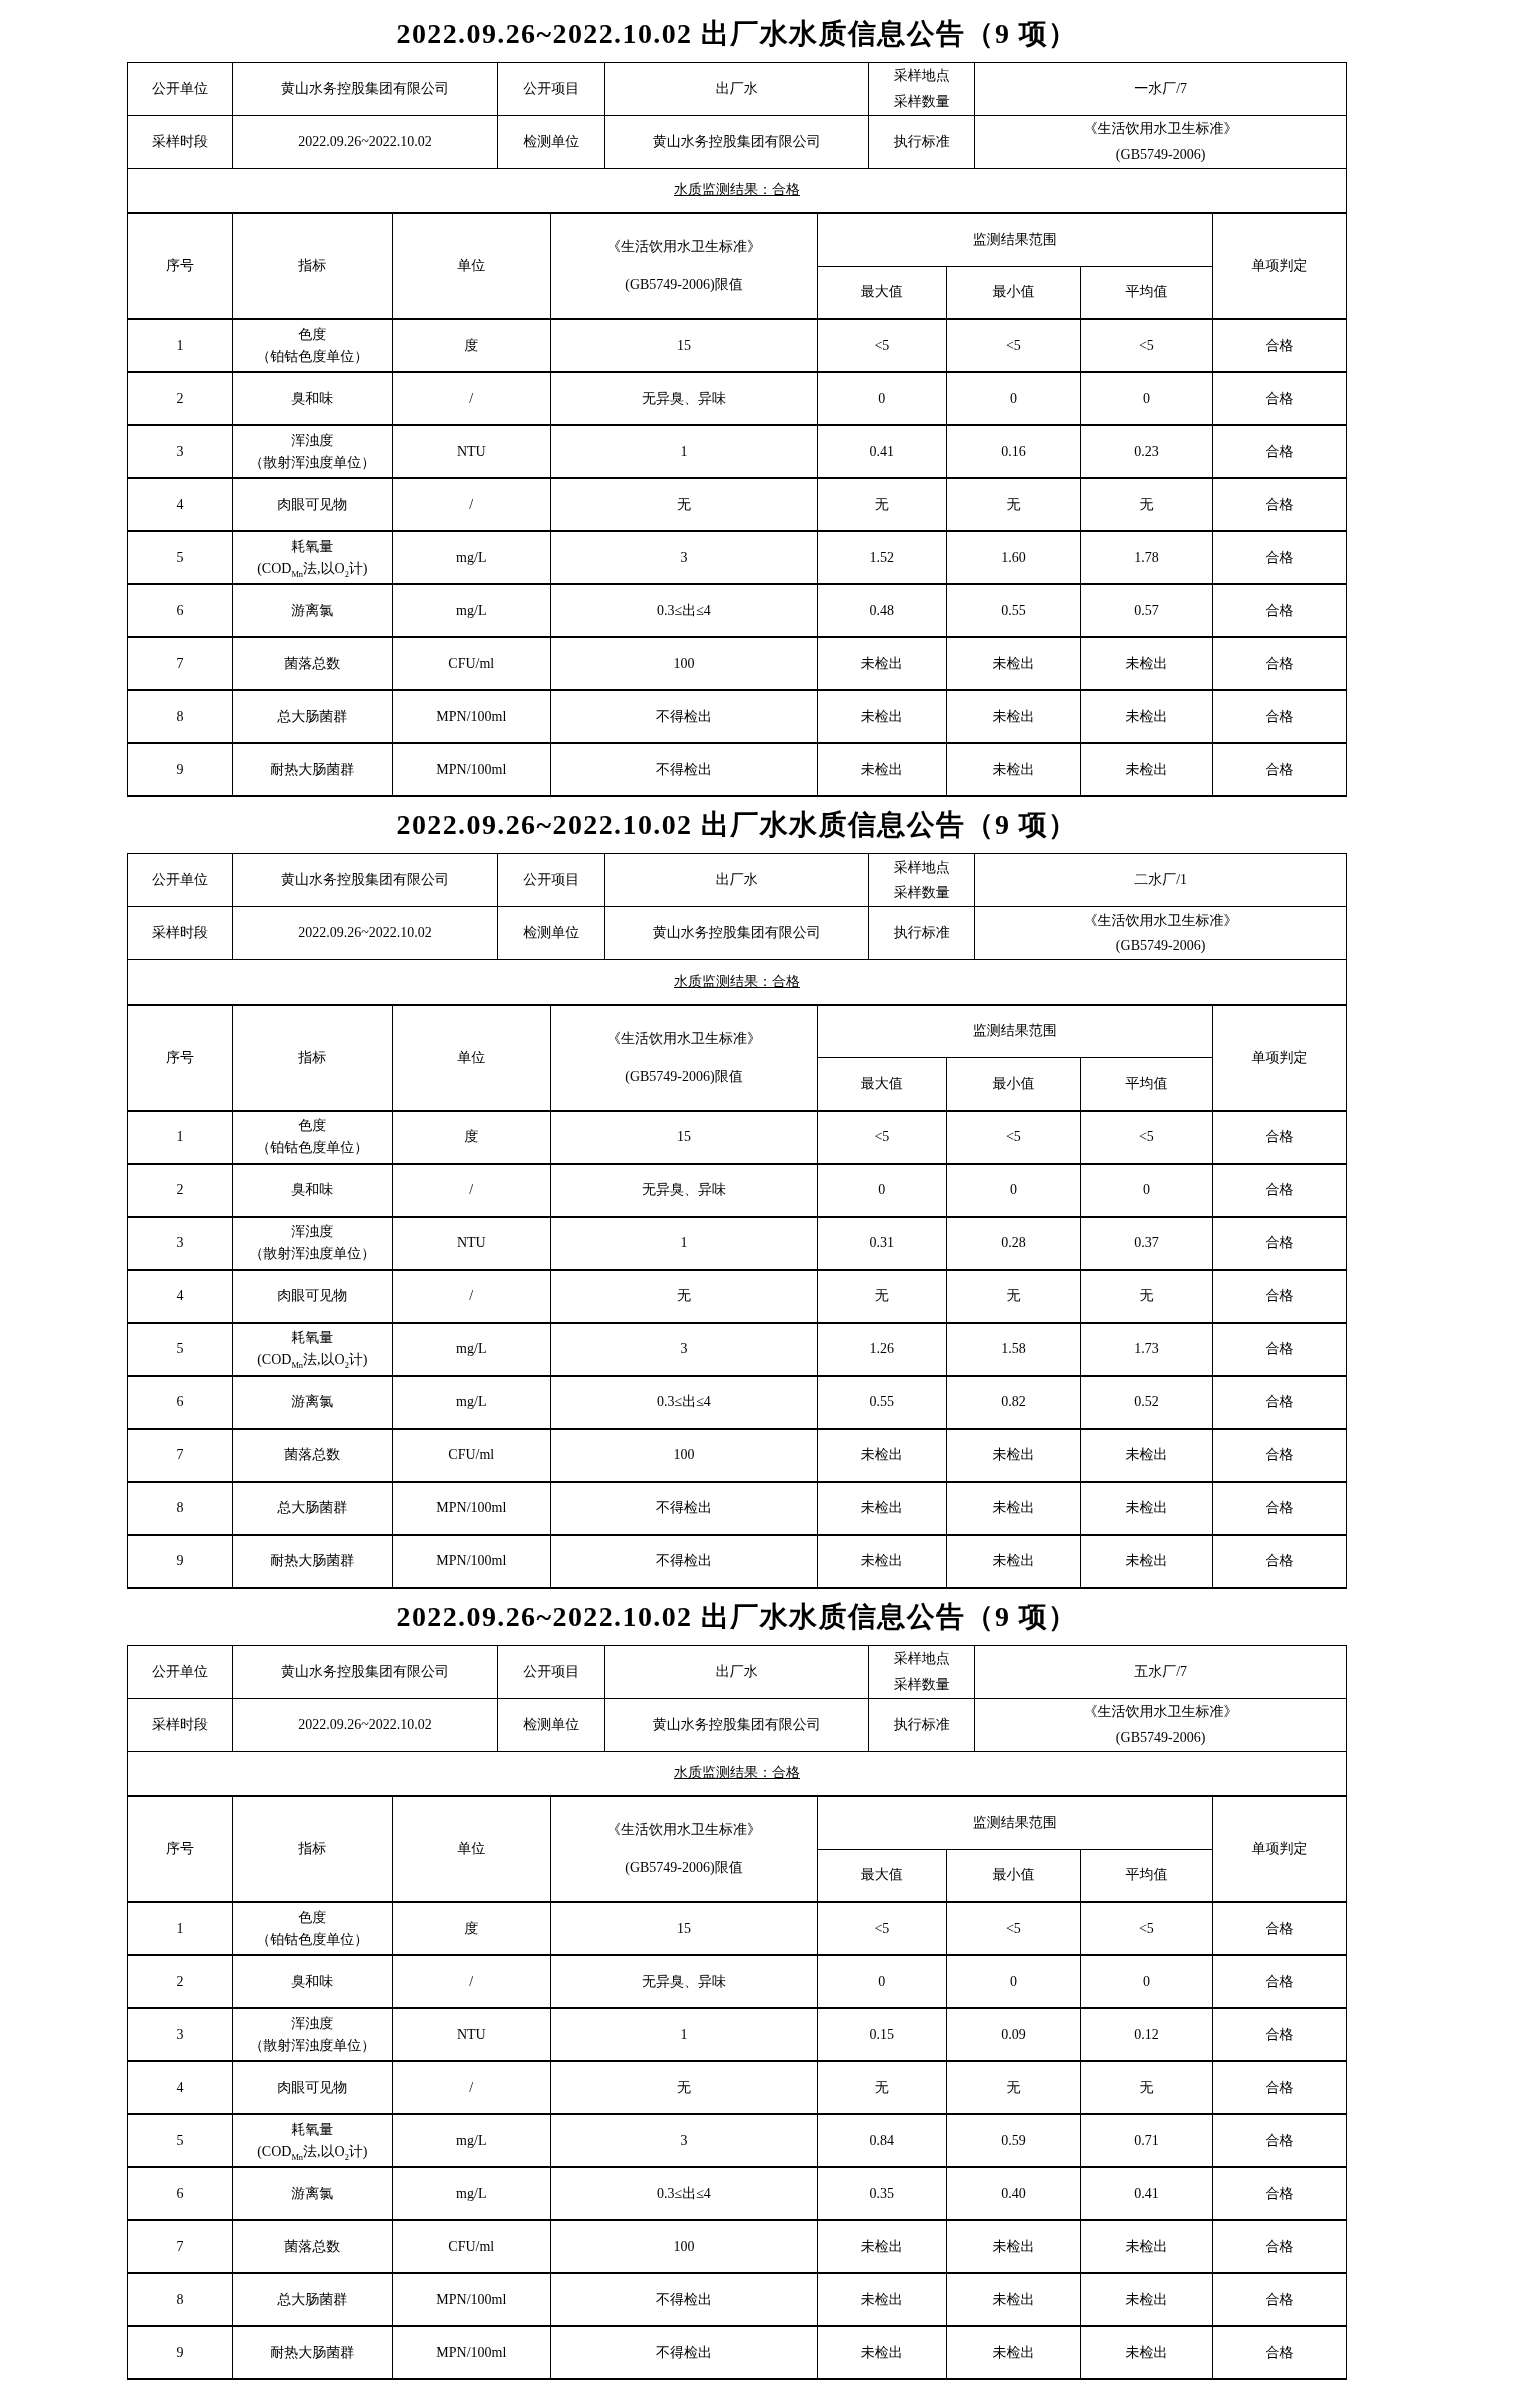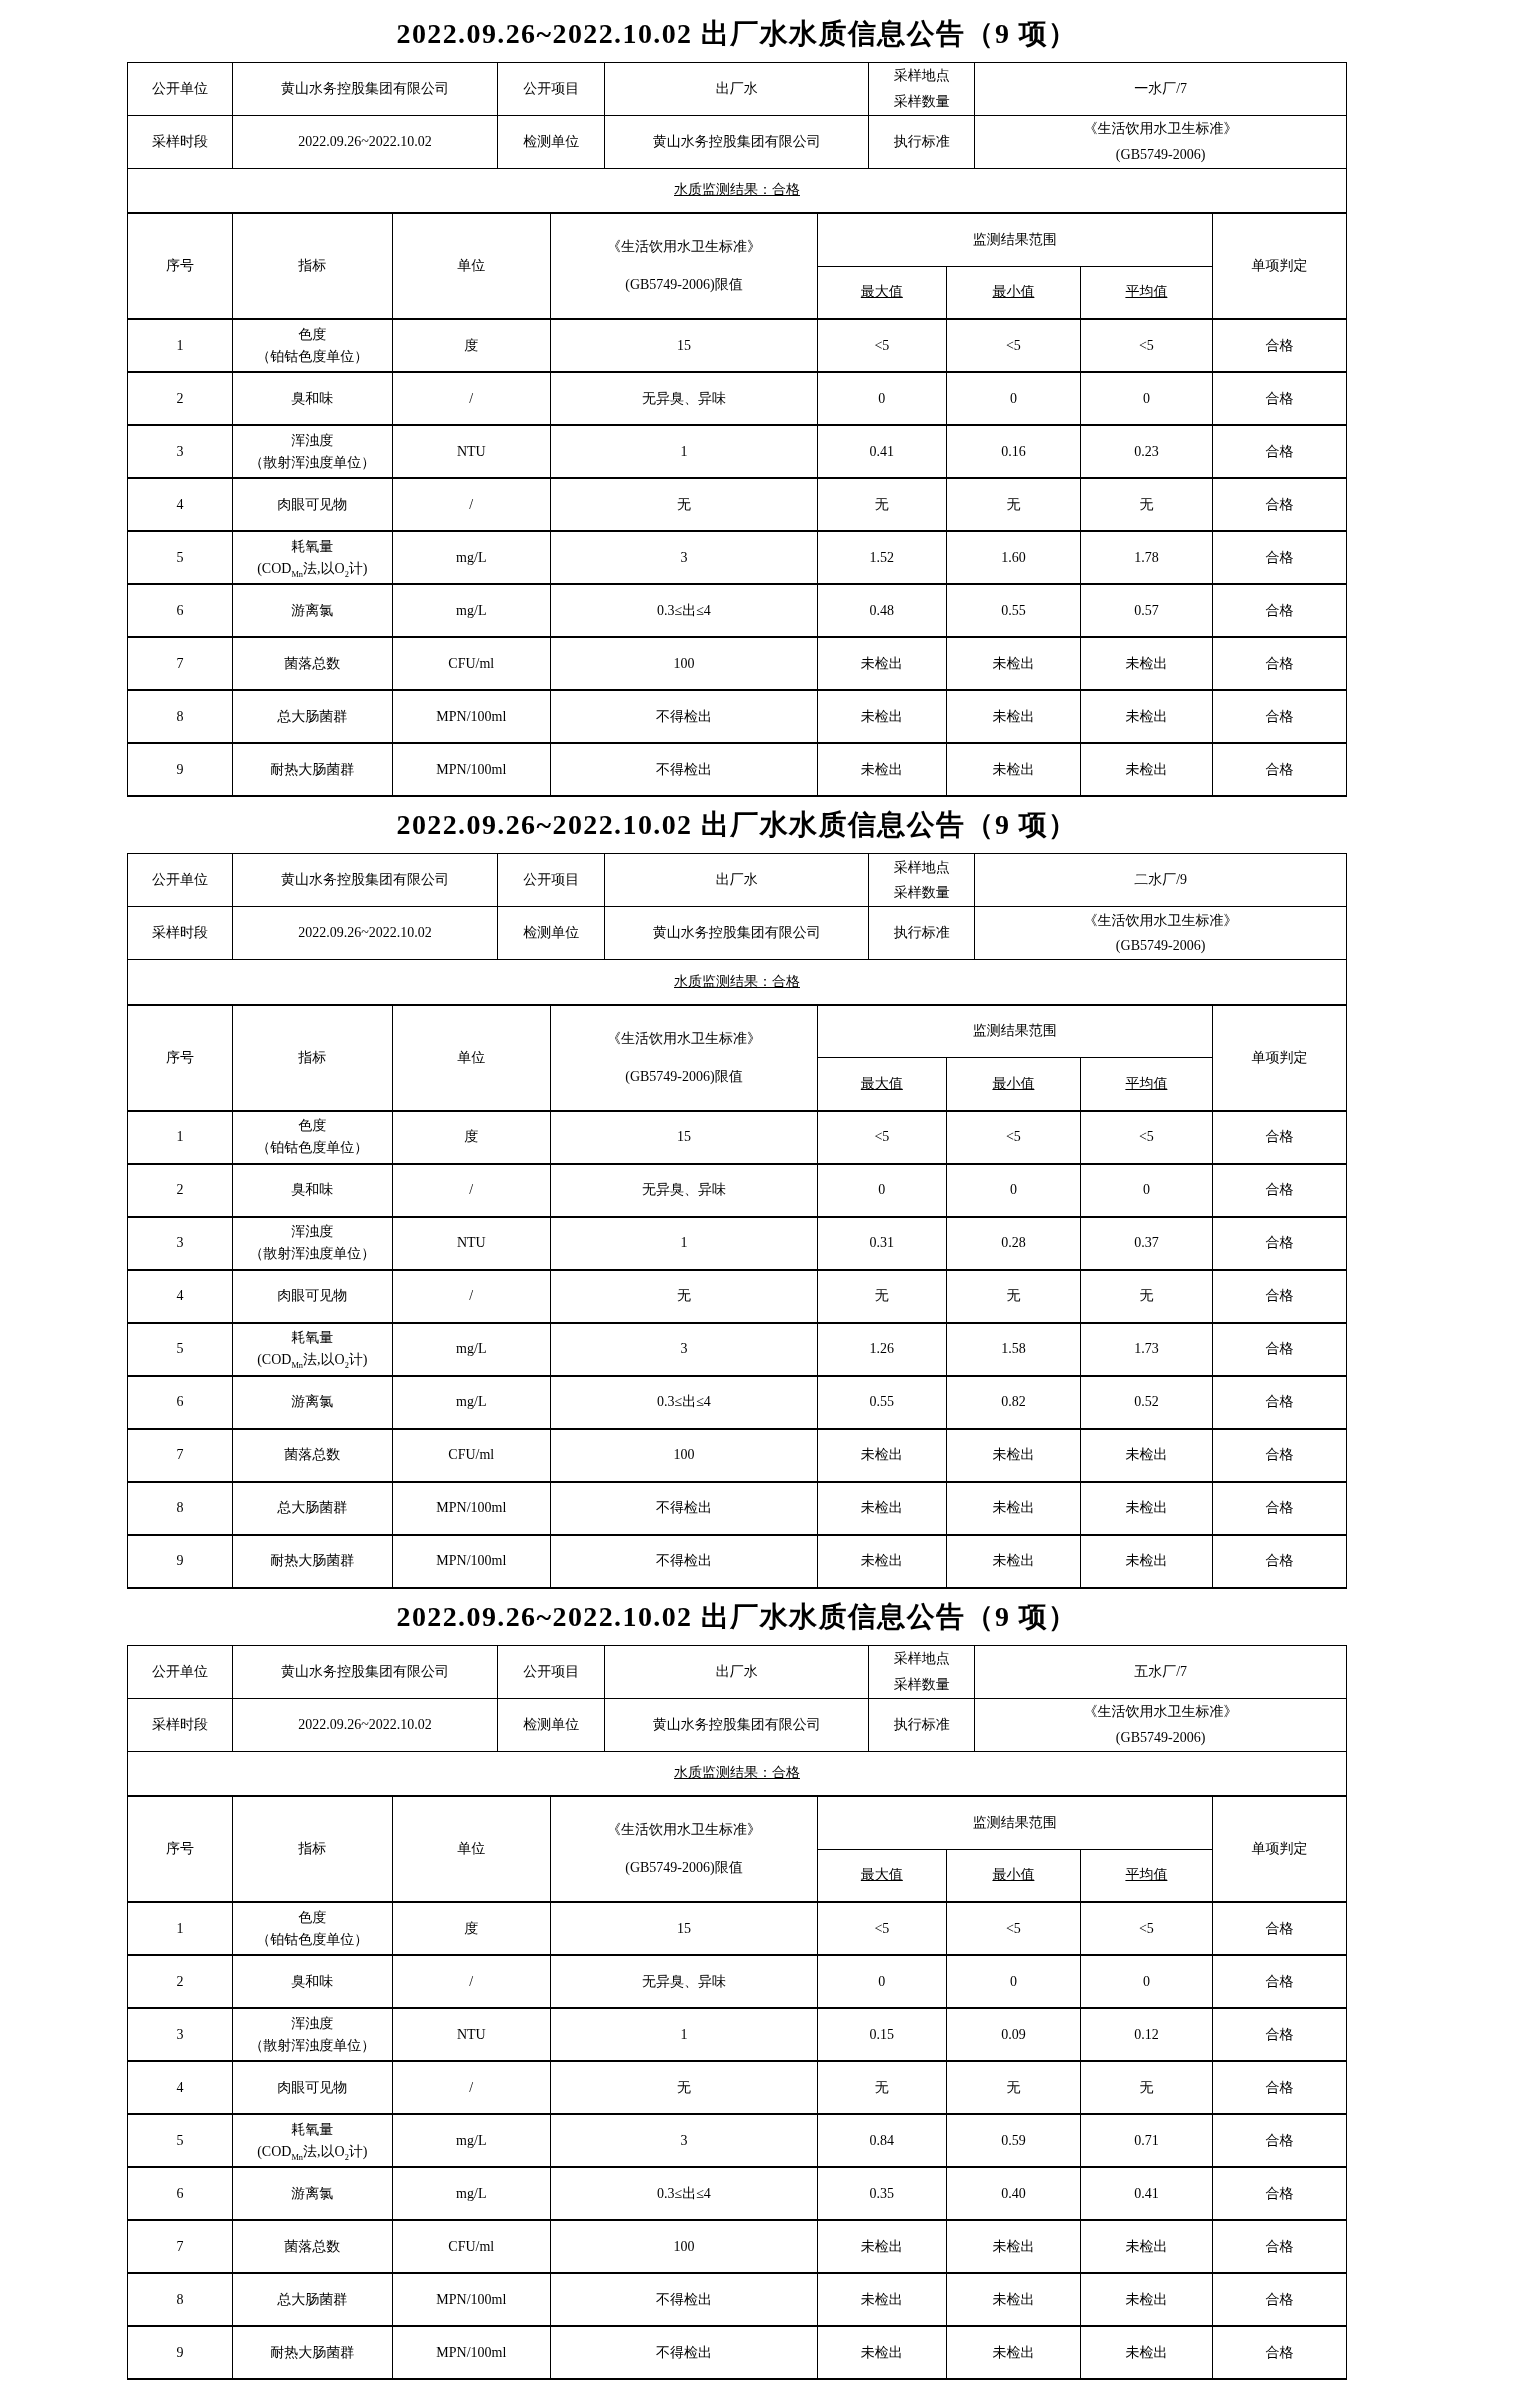--- a/index.html
+++ b/index.html
@@ -52,21 +52,21 @@
   
   .main-table td, .main-table th {
     border-left: 1.4px solid #000;
     border-right: 1.4px solid #000;
     border-top: 2.1px solid #000;
     border-bottom: 2.1px solid #000;
   }
   .main-table thead tr { height: 53px; }
   .main-table tbody tr { height: 53px; }
   .main-table .range-head { border-bottom-width: 1.4px; }
-  .main-table thead tr + tr th { border-top-width: 1.4px; text-decoration: underline; }
+  .main-table thead tr + tr th { border-top-width: 1.4px; }
   .limit-head div { line-height: 2.7; }
   .cell-indicator div { line-height: 1.55; }
   sub { font-size: 8.4px; line-height: 0; }
 </style>
 </head>
 <body>
 
 <div class="page">
   <div id="tables-host">
   <section class="sheet">
@@ -278,21 +278,21 @@
       <tbody>
         <tr>
           <td>公开单位</td>
           <td>黄山水务控股集团有限公司</td>
           <td>公开项目</td>
           <td>出厂水</td>
           <td class="two-line">
             <div>采样地点</div>
             <div>采样数量</div>
           </td>
-          <td>二水厂/9</td>
+          <td>二水厂/1</td>
         </tr>
         <tr>
           <td>采样时段</td>
           <td>2022.09.26~2022.10.02</td>
           <td>检测单位</td>
           <td>黄山水务控股集团有限公司</td>
           <td>执行标准</td>
           <td class="two-line">
             <div>《生活饮用水卫生标准》</div>
             <div>(GB5749-2006)</div>

